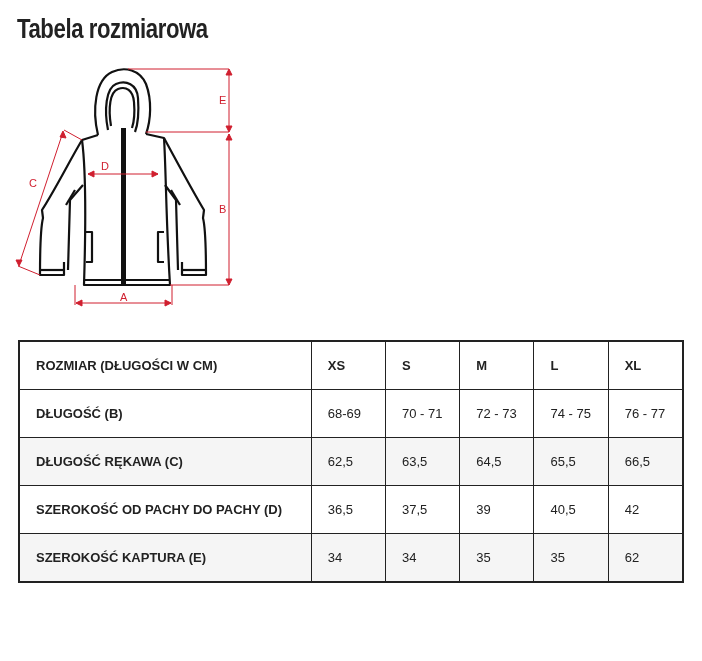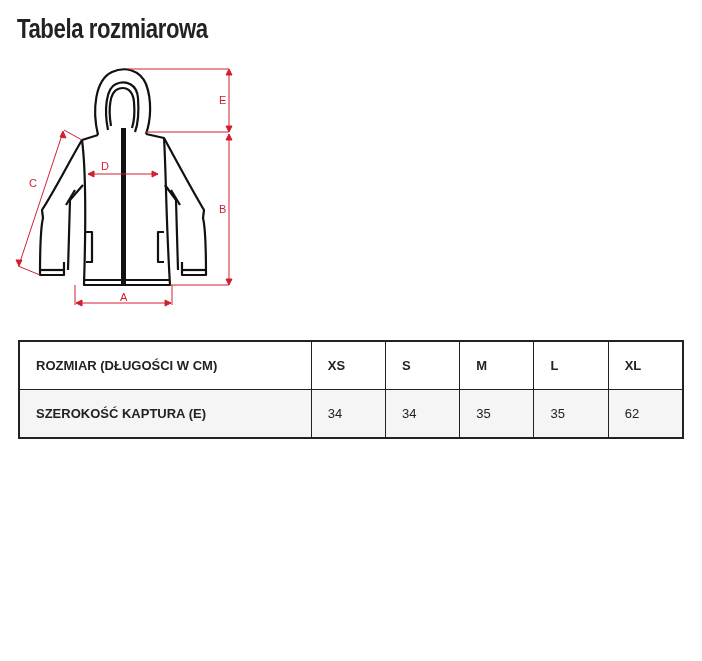--- a/index.html
+++ b/index.html
@@ -82,20 +82,44 @@
 <table class="sizes">
   <tbody>
       <tr class="head">
     <td class="label">ROZMIAR (DŁUGOŚCI W CM)</td>
     <td class="v">XS</td>
     <td class="v">S</td>
     <td class="v">M</td>
     <td class="v">L</td>
     <td class="v">XL</td>
   </tr>
+  <tr>
+    <td class="label">DŁUGOŚĆ (B)</td>
+    <td>68-69</td>
+    <td>70 - 71</td>
+    <td>72 - 73</td>
+    <td>74 - 75</td>
+    <td>76 - 77</td>
+  </tr>
+  <tr class="alt">
+    <td class="label">DŁUGOŚĆ RĘKAWA (C)</td>
+    <td>62,5</td>
+    <td>63,5</td>
+    <td>64,5</td>
+    <td>65,5</td>
+    <td>66,5</td>
+  </tr>
+  <tr>
+    <td class="label">SZEROKOŚĆ OD PACHY DO PACHY (D)</td>
+    <td>36,5</td>
+    <td>37,5</td>
+    <td>39</td>
+    <td>40,5</td>
+    <td>42</td>
+  </tr>
   <tr class="alt">
     <td class="label">SZEROKOŚĆ KAPTURA (E)</td>
     <td>34</td>
     <td>34</td>
     <td>35</td>
     <td>35</td>
     <td>62</td>
   </tr>
 </tbody>
   </table>

